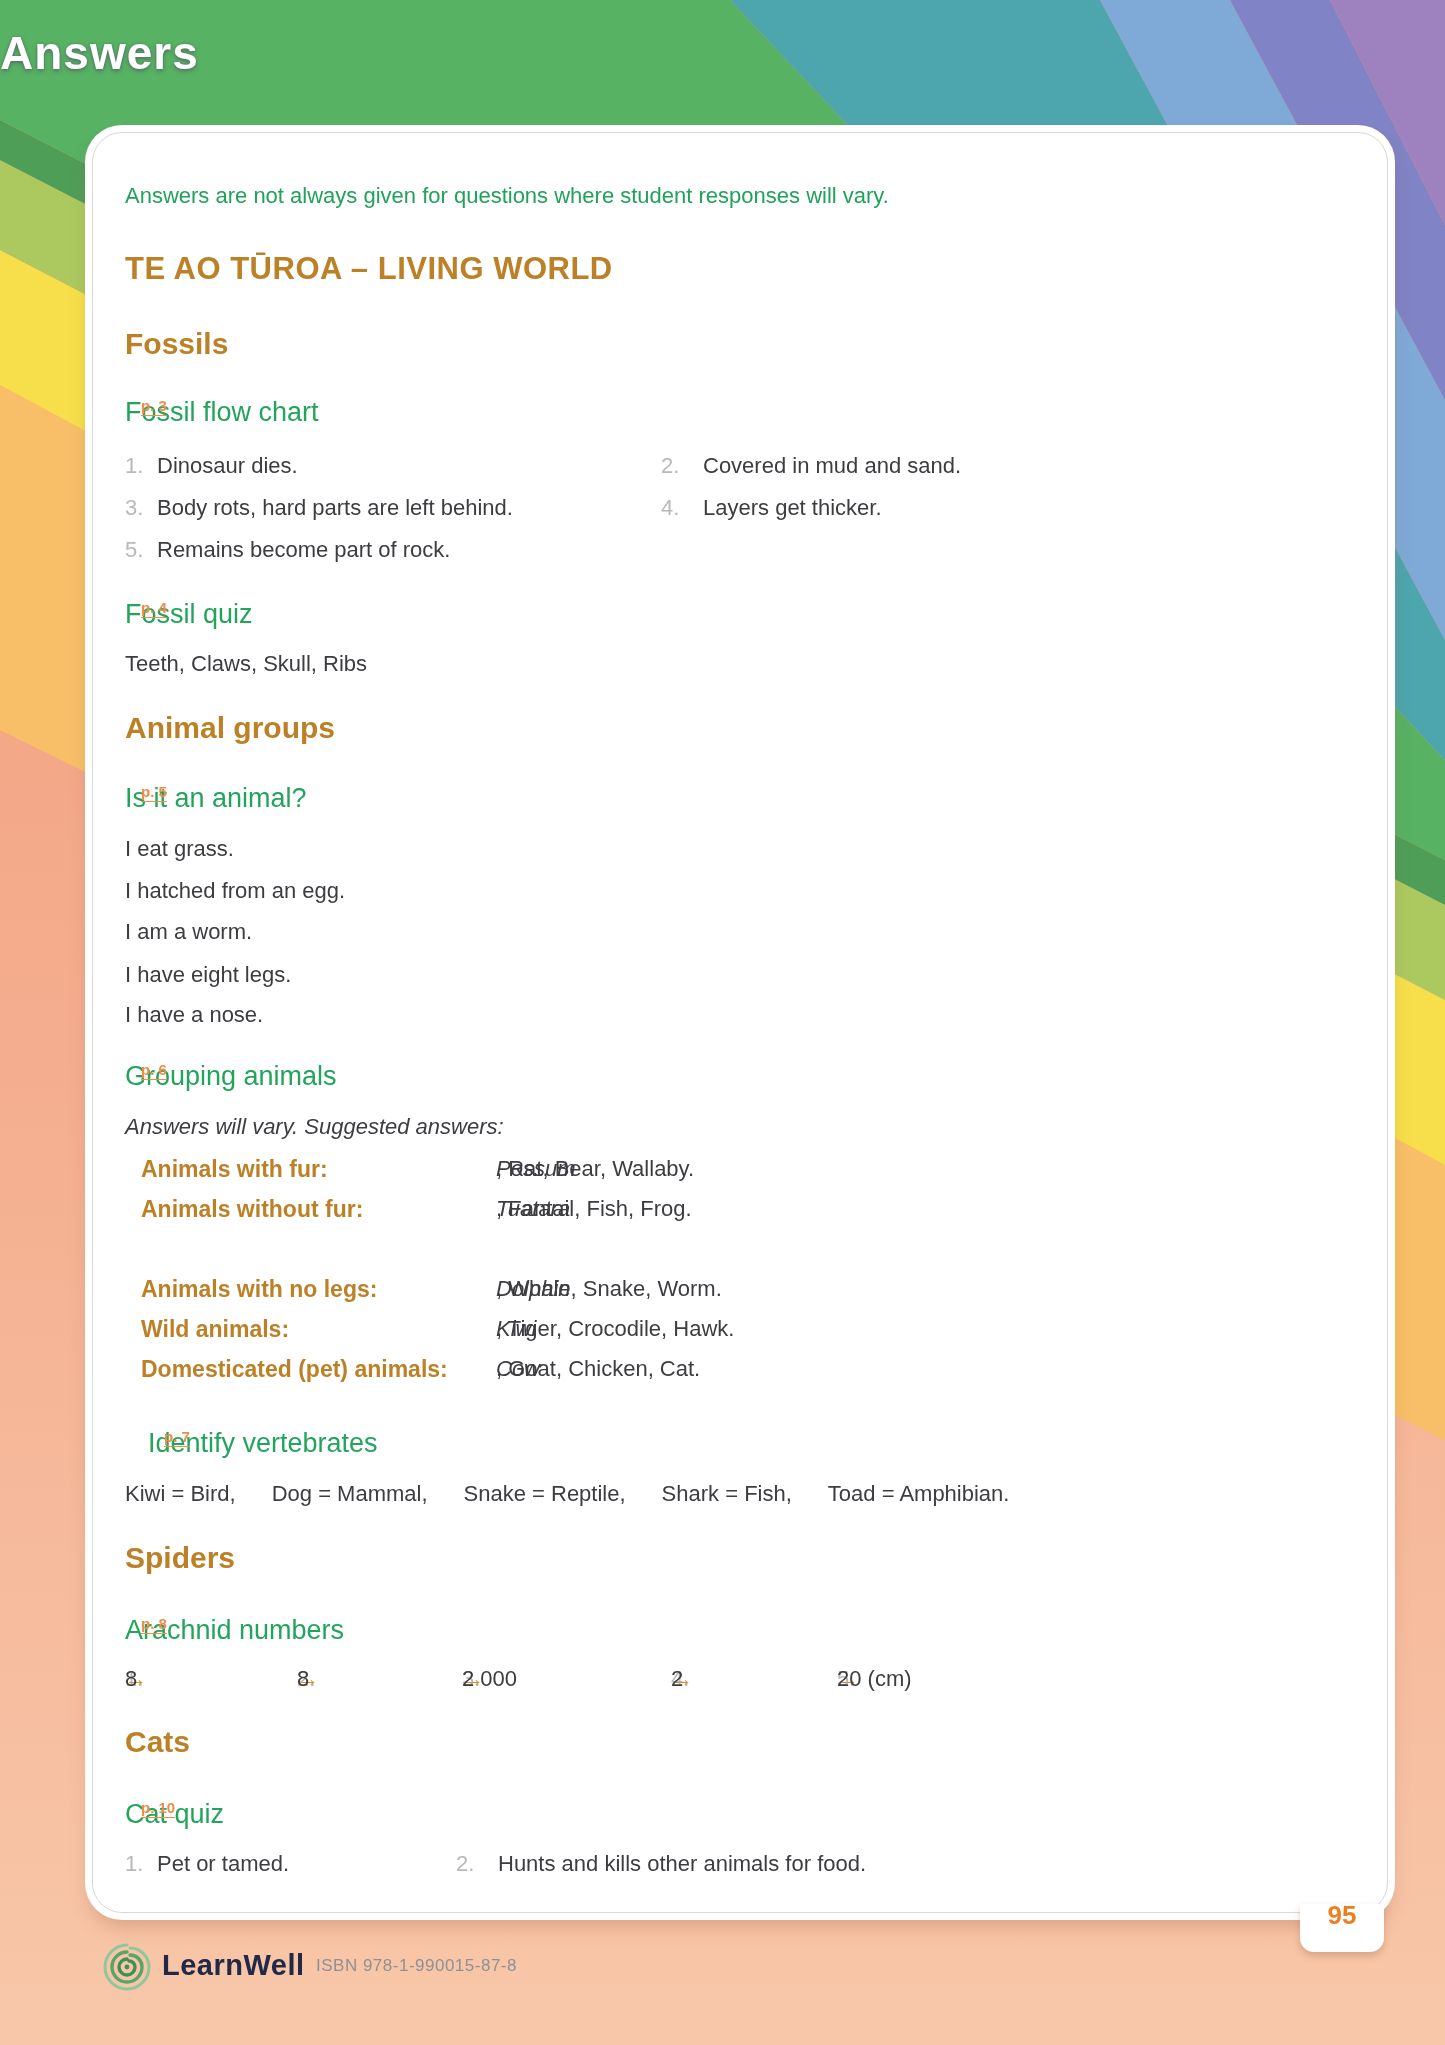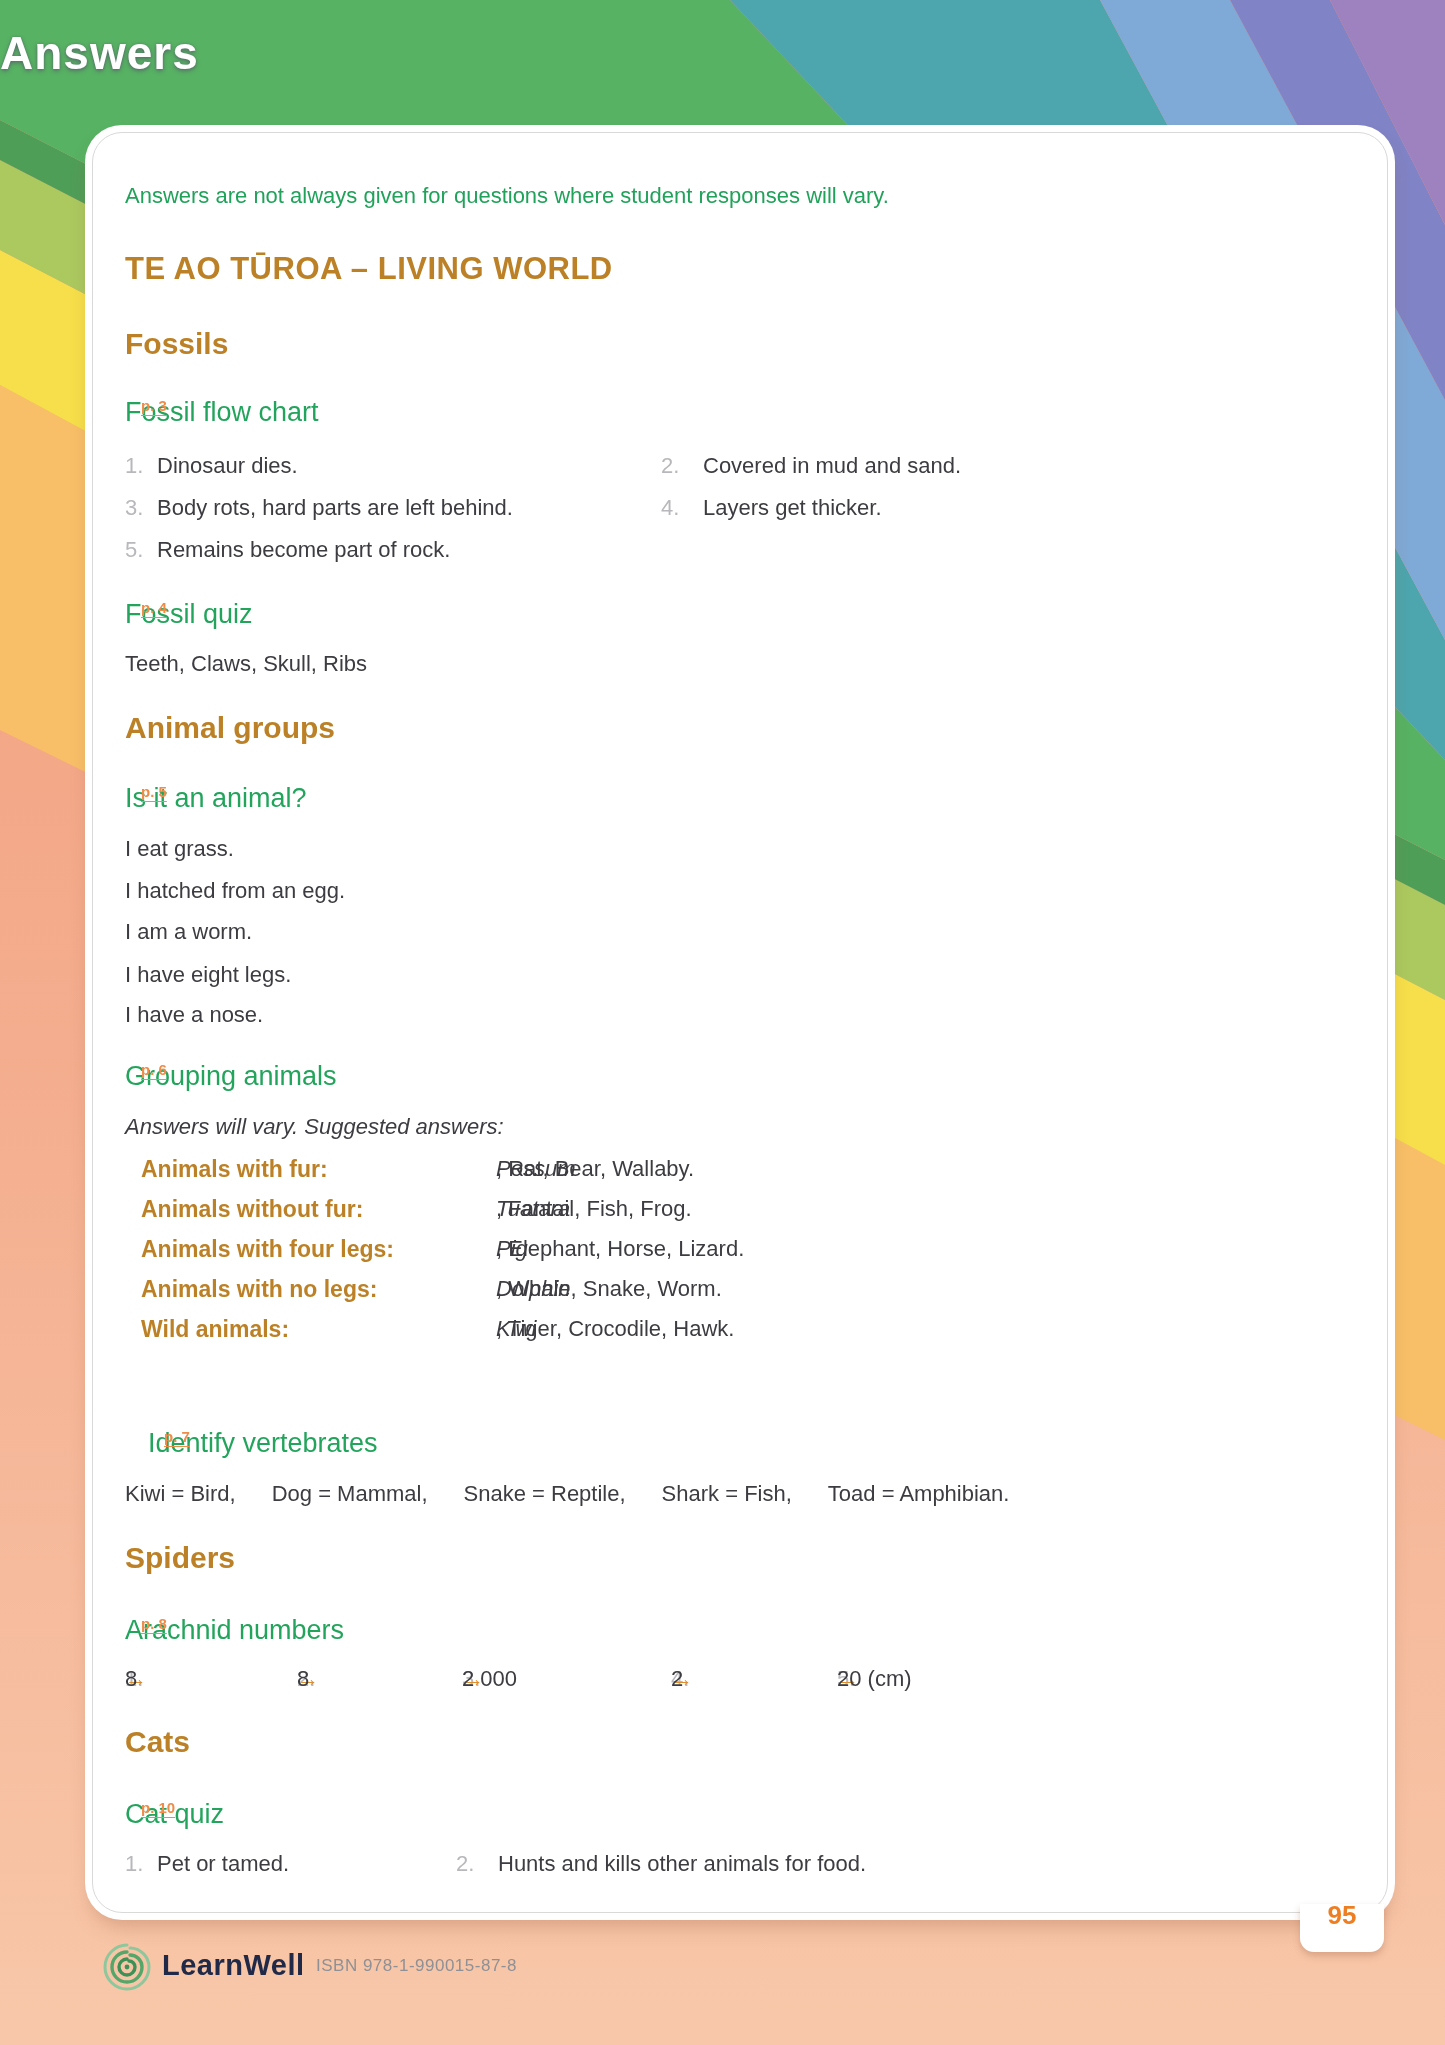--- a/index.html
+++ b/index.html
@@ -167,39 +167,39 @@
           <span>, Rat, Bear, Wallaby.</span>
         </span>
     </div>
     <div class="g-row g1">
       <span class="g-label">Animals without fur:</span>
       <span class="bodytx g-value">
           <span class="first">Tuatara</span>
           <span>, Fantail, Fish, Frog.</span>
         </span>
     </div>
-    <div class="g-row g2">
-      <span class="g-label">Animals with four legs:</span>
-      <span class="bodytx g-value">
-          <span class="first">Pig</span>
-          <span>, Elephant, Horse, Lizard.</span>
-        </span>
-    </div>
     <div class="g-row g3">
       <span class="g-label">Animals with no legs:</span>
       <span class="bodytx g-value">
           <span class="first">Dolphin</span>
           <span>, Whale, Snake, Worm.</span>
         </span>
     </div>
     <div class="g-row g4">
       <span class="g-label">Wild animals:</span>
       <span class="bodytx g-value">
           <span class="first">Kiwi</span>
           <span>, Tiger, Crocodile, Hawk.</span>
+        </span>
+    </div>
+    <div class="g-row g5">
+      <span class="g-label">Domesticated (pet) animals:</span>
+      <span class="bodytx g-value">
+          <span class="first">Cow</span>
+          <span>, Goat, Chicken, Cat.</span>
         </span>
     </div>
 
     <div class="sec-title t-identify">
       <span>Identify vertebrates</span>
       <span class="page-link">p. 7</span>
     </div>
     <div class="kiwi-line bodytx">
       <span>Kiwi = Bird,</span>
       <span>Dog = Mammal,</span>

